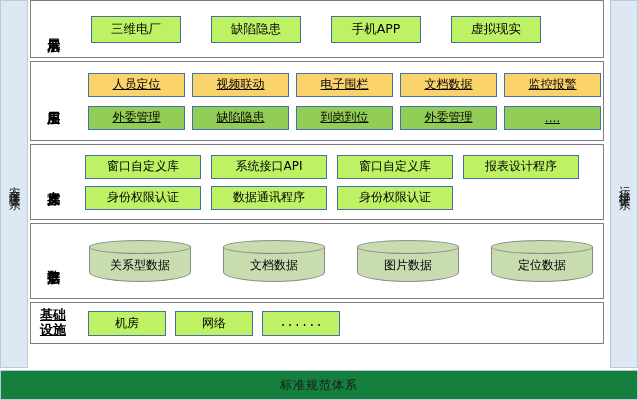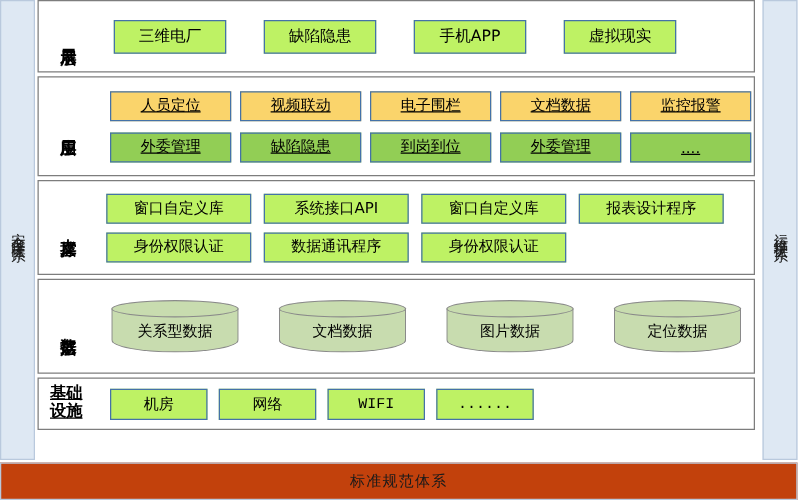--- a/index.html
+++ b/index.html
@@ -187,21 +187,21 @@
   .layer-infra .row { gap: 9px; padding-left: 7px; }
   .layer-infra .node { width: 78px; height: 25px; font-family: Liberation Mono, monospace; }
 
   
   .bottom-bar {
     position: absolute;
     left: 0;
     bottom: 0;
     width: 638px;
     height: 30px;
-    background: #c2410c;
+    background: #15803d;
     border: 1px solid #b9c9dd;
     box-sizing: border-box;
     display: flex;
     align-items: center;
     justify-content: center;
     font-size: 12px;
     color: #1a1a1a;
     letter-spacing: 1px;
   }
 </style>
@@ -306,21 +306,20 @@
     </div>
 
     <div class="layer layer-infra">
       <div class="layer-label two-col">
         <span class="lbl-inner">基础设施</span>
       </div>
       <div class="layer-body">
         <div class="row">
           <div class="node blue">机房</div>
           <div class="node blue">网络</div>
-          <div class="node blue">WIFI</div>
           <div class="node blue">......</div>
         </div>
       </div>
     </div>
 
   </div>
 
   <div class="bottom-bar">
     <span>标准规范体系</span>
   </div>

